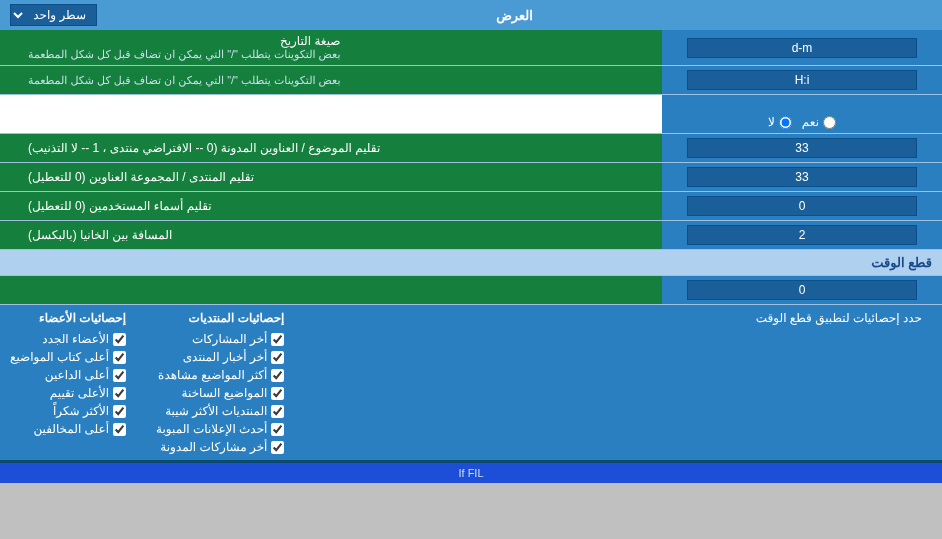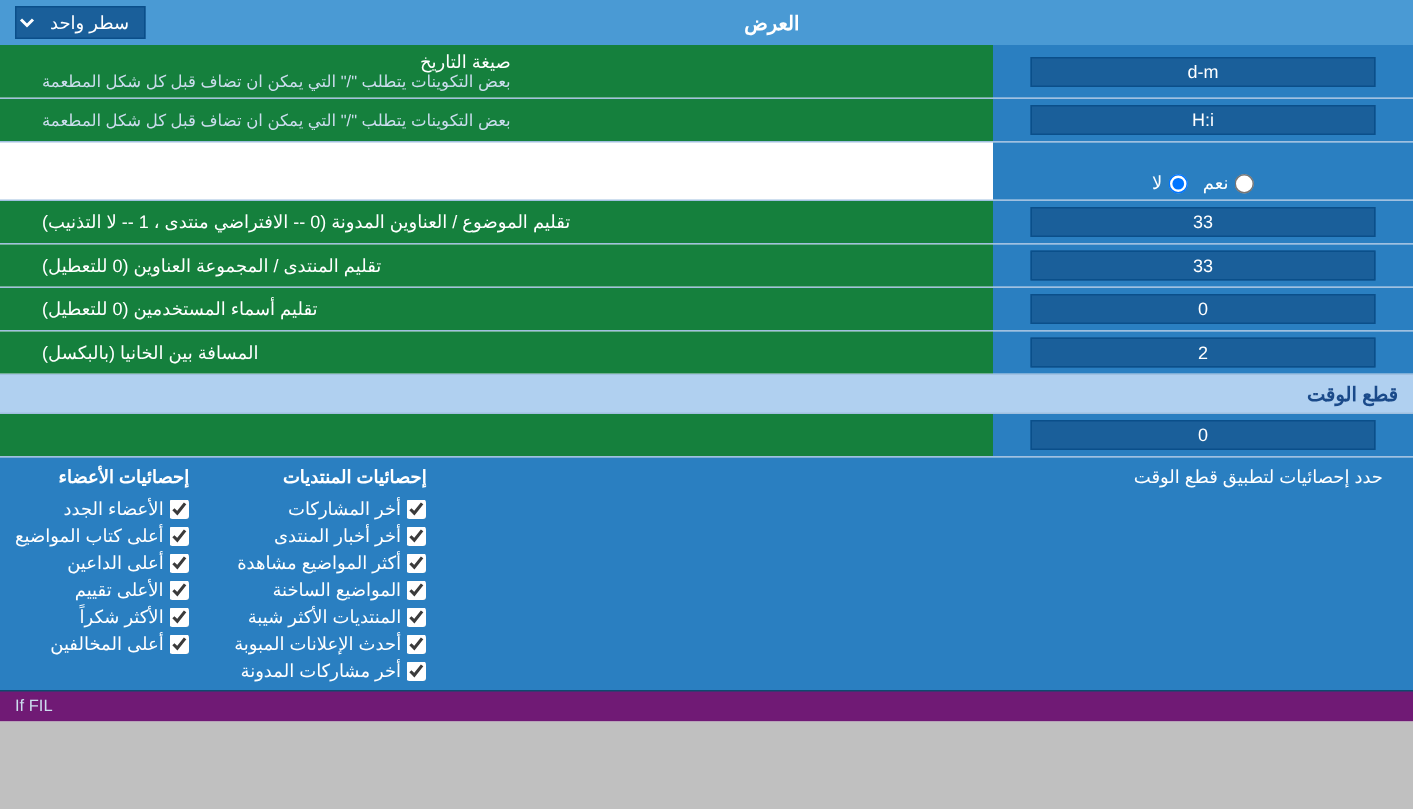--- a/index.html
+++ b/index.html
@@ -304,17 +304,17 @@
           <div class="checkbox-item">
             <input type="checkbox" checked="" style="">
             <span>أعلى المخالفين</span>
           </div>
         </div>
 
       </div>
     </div>
   </div>
 
-  <div style="background:#701a75;padding:4px 10px;color:#cde;font-size:11px;text-align:left;border-top:1px solid #0c4a6e;">
+  <div style="background:#1d4ed8;padding:4px 10px;color:#cde;font-size:11px;text-align:center;border-top:3px solid #0c4a6e;">
     <span>If FIL</span>
   </div>
 
 </div>
 
 </body></html>

